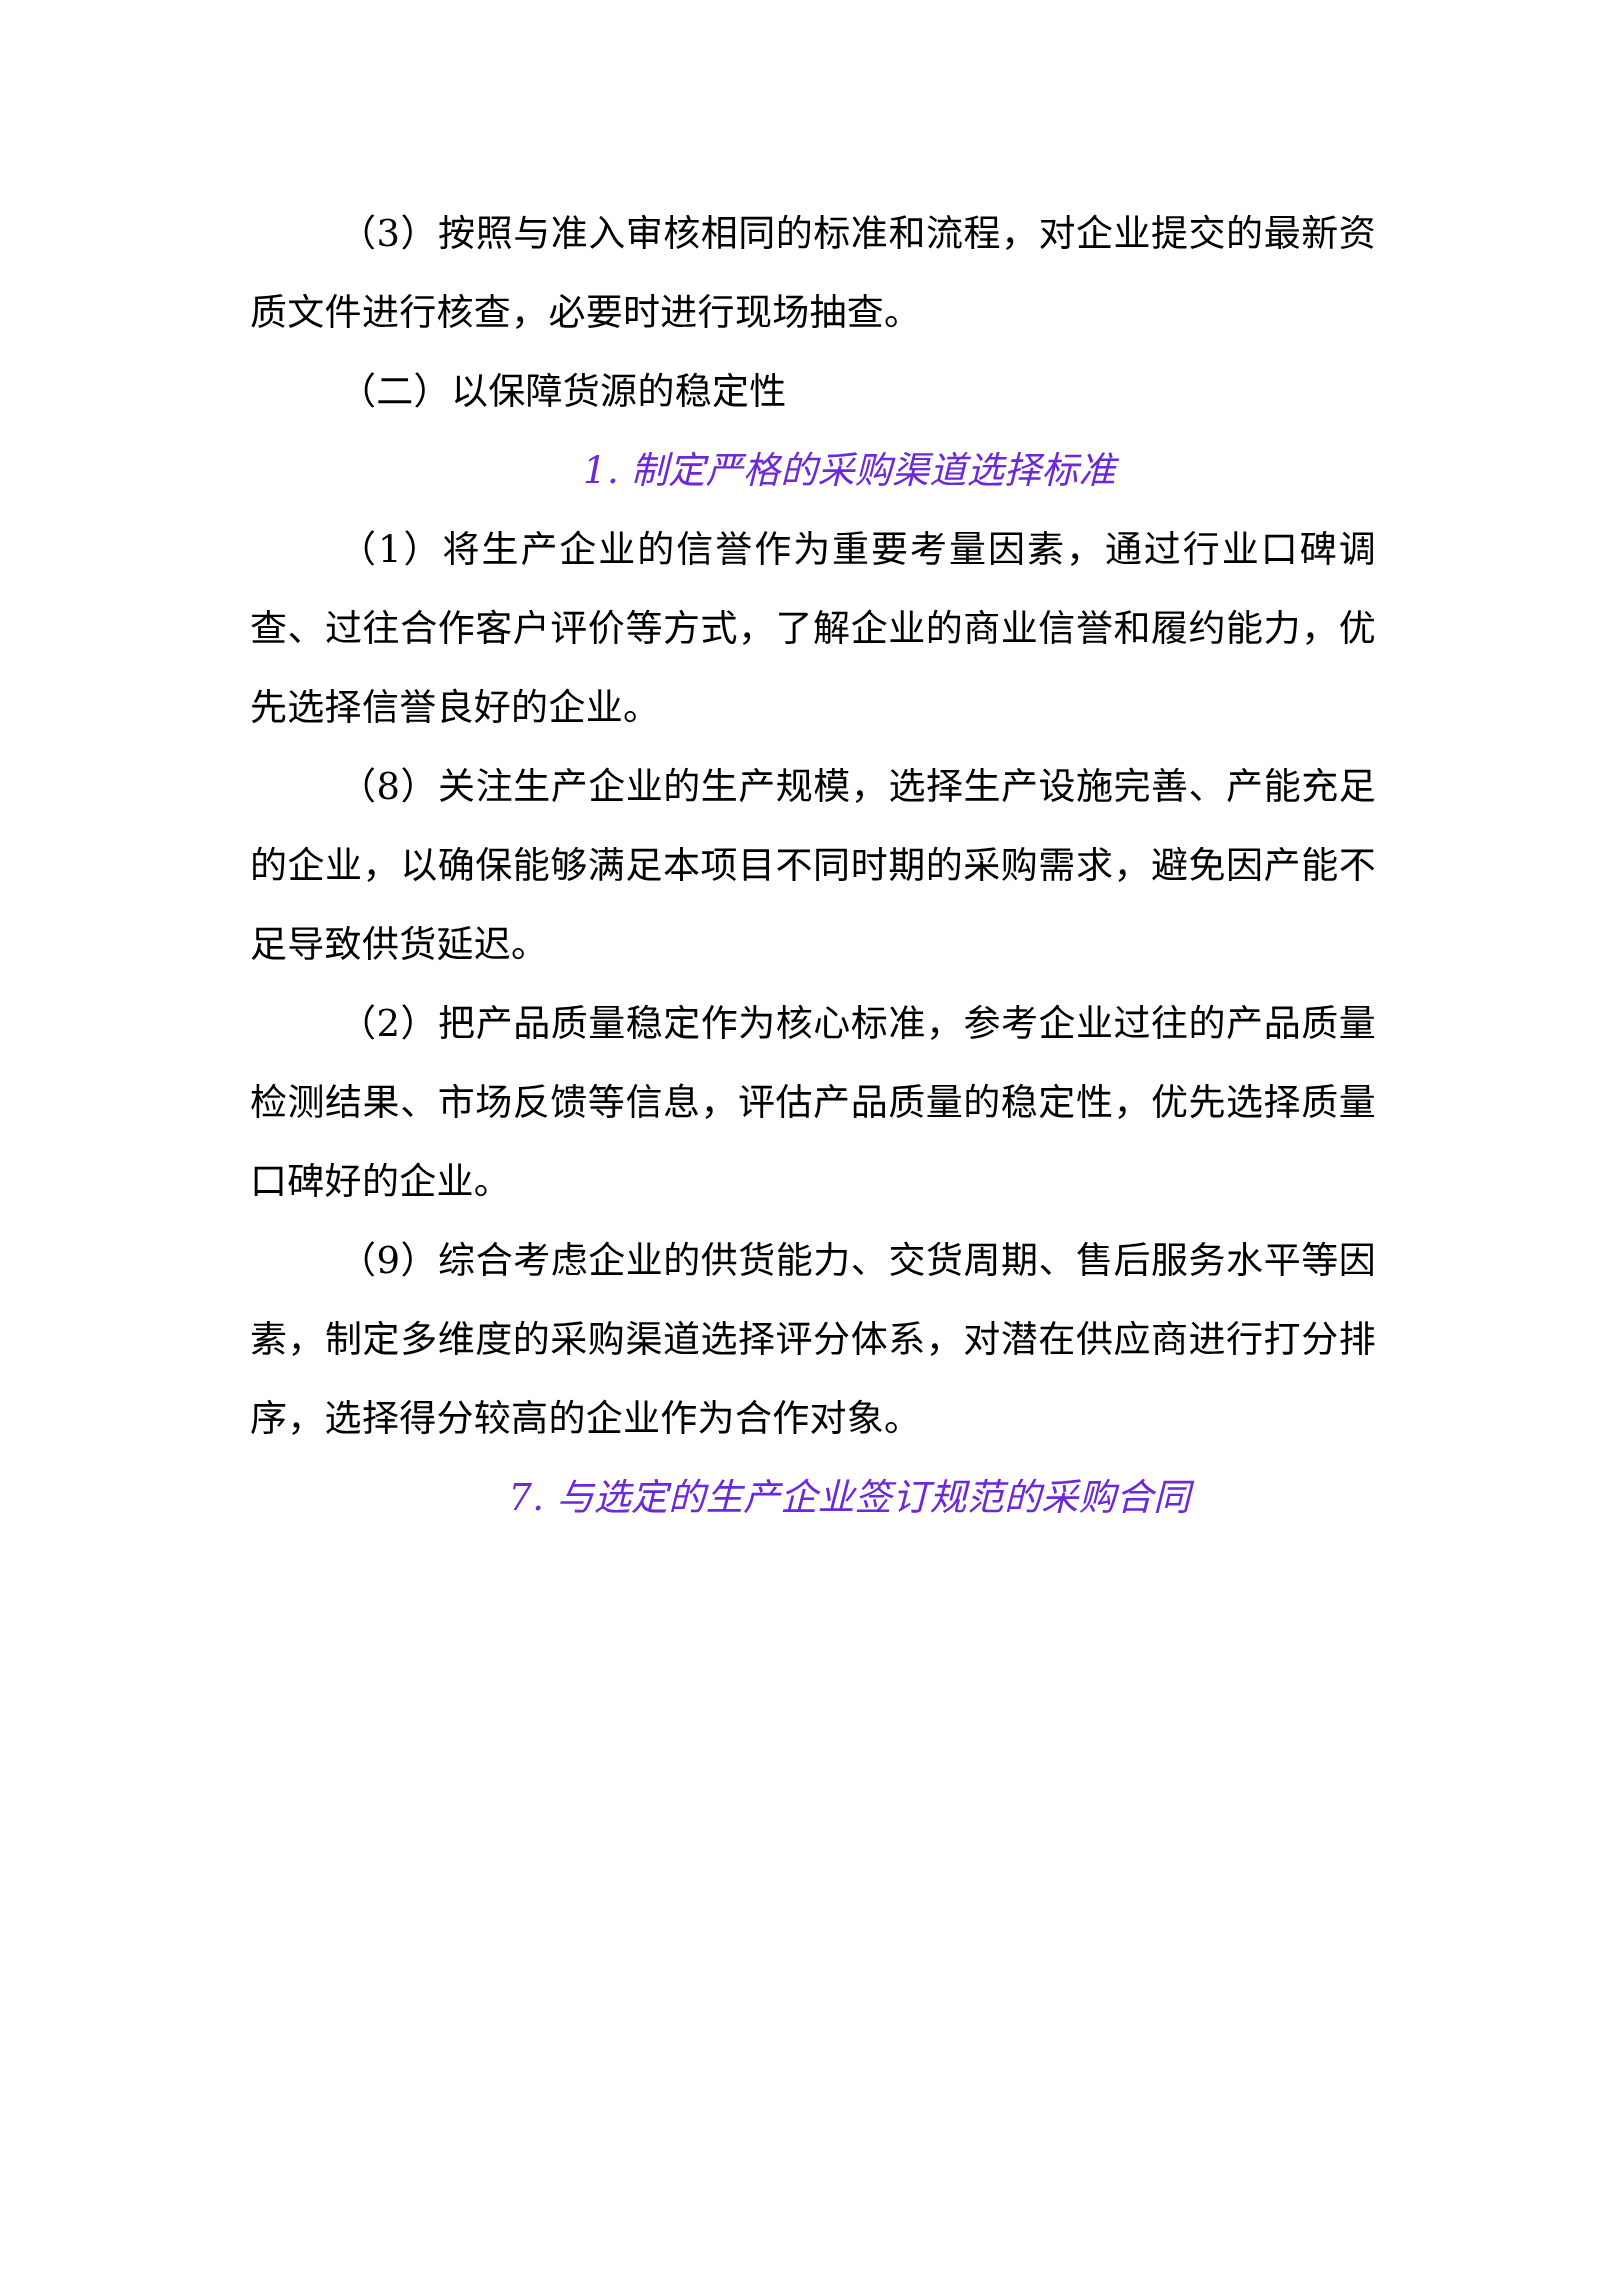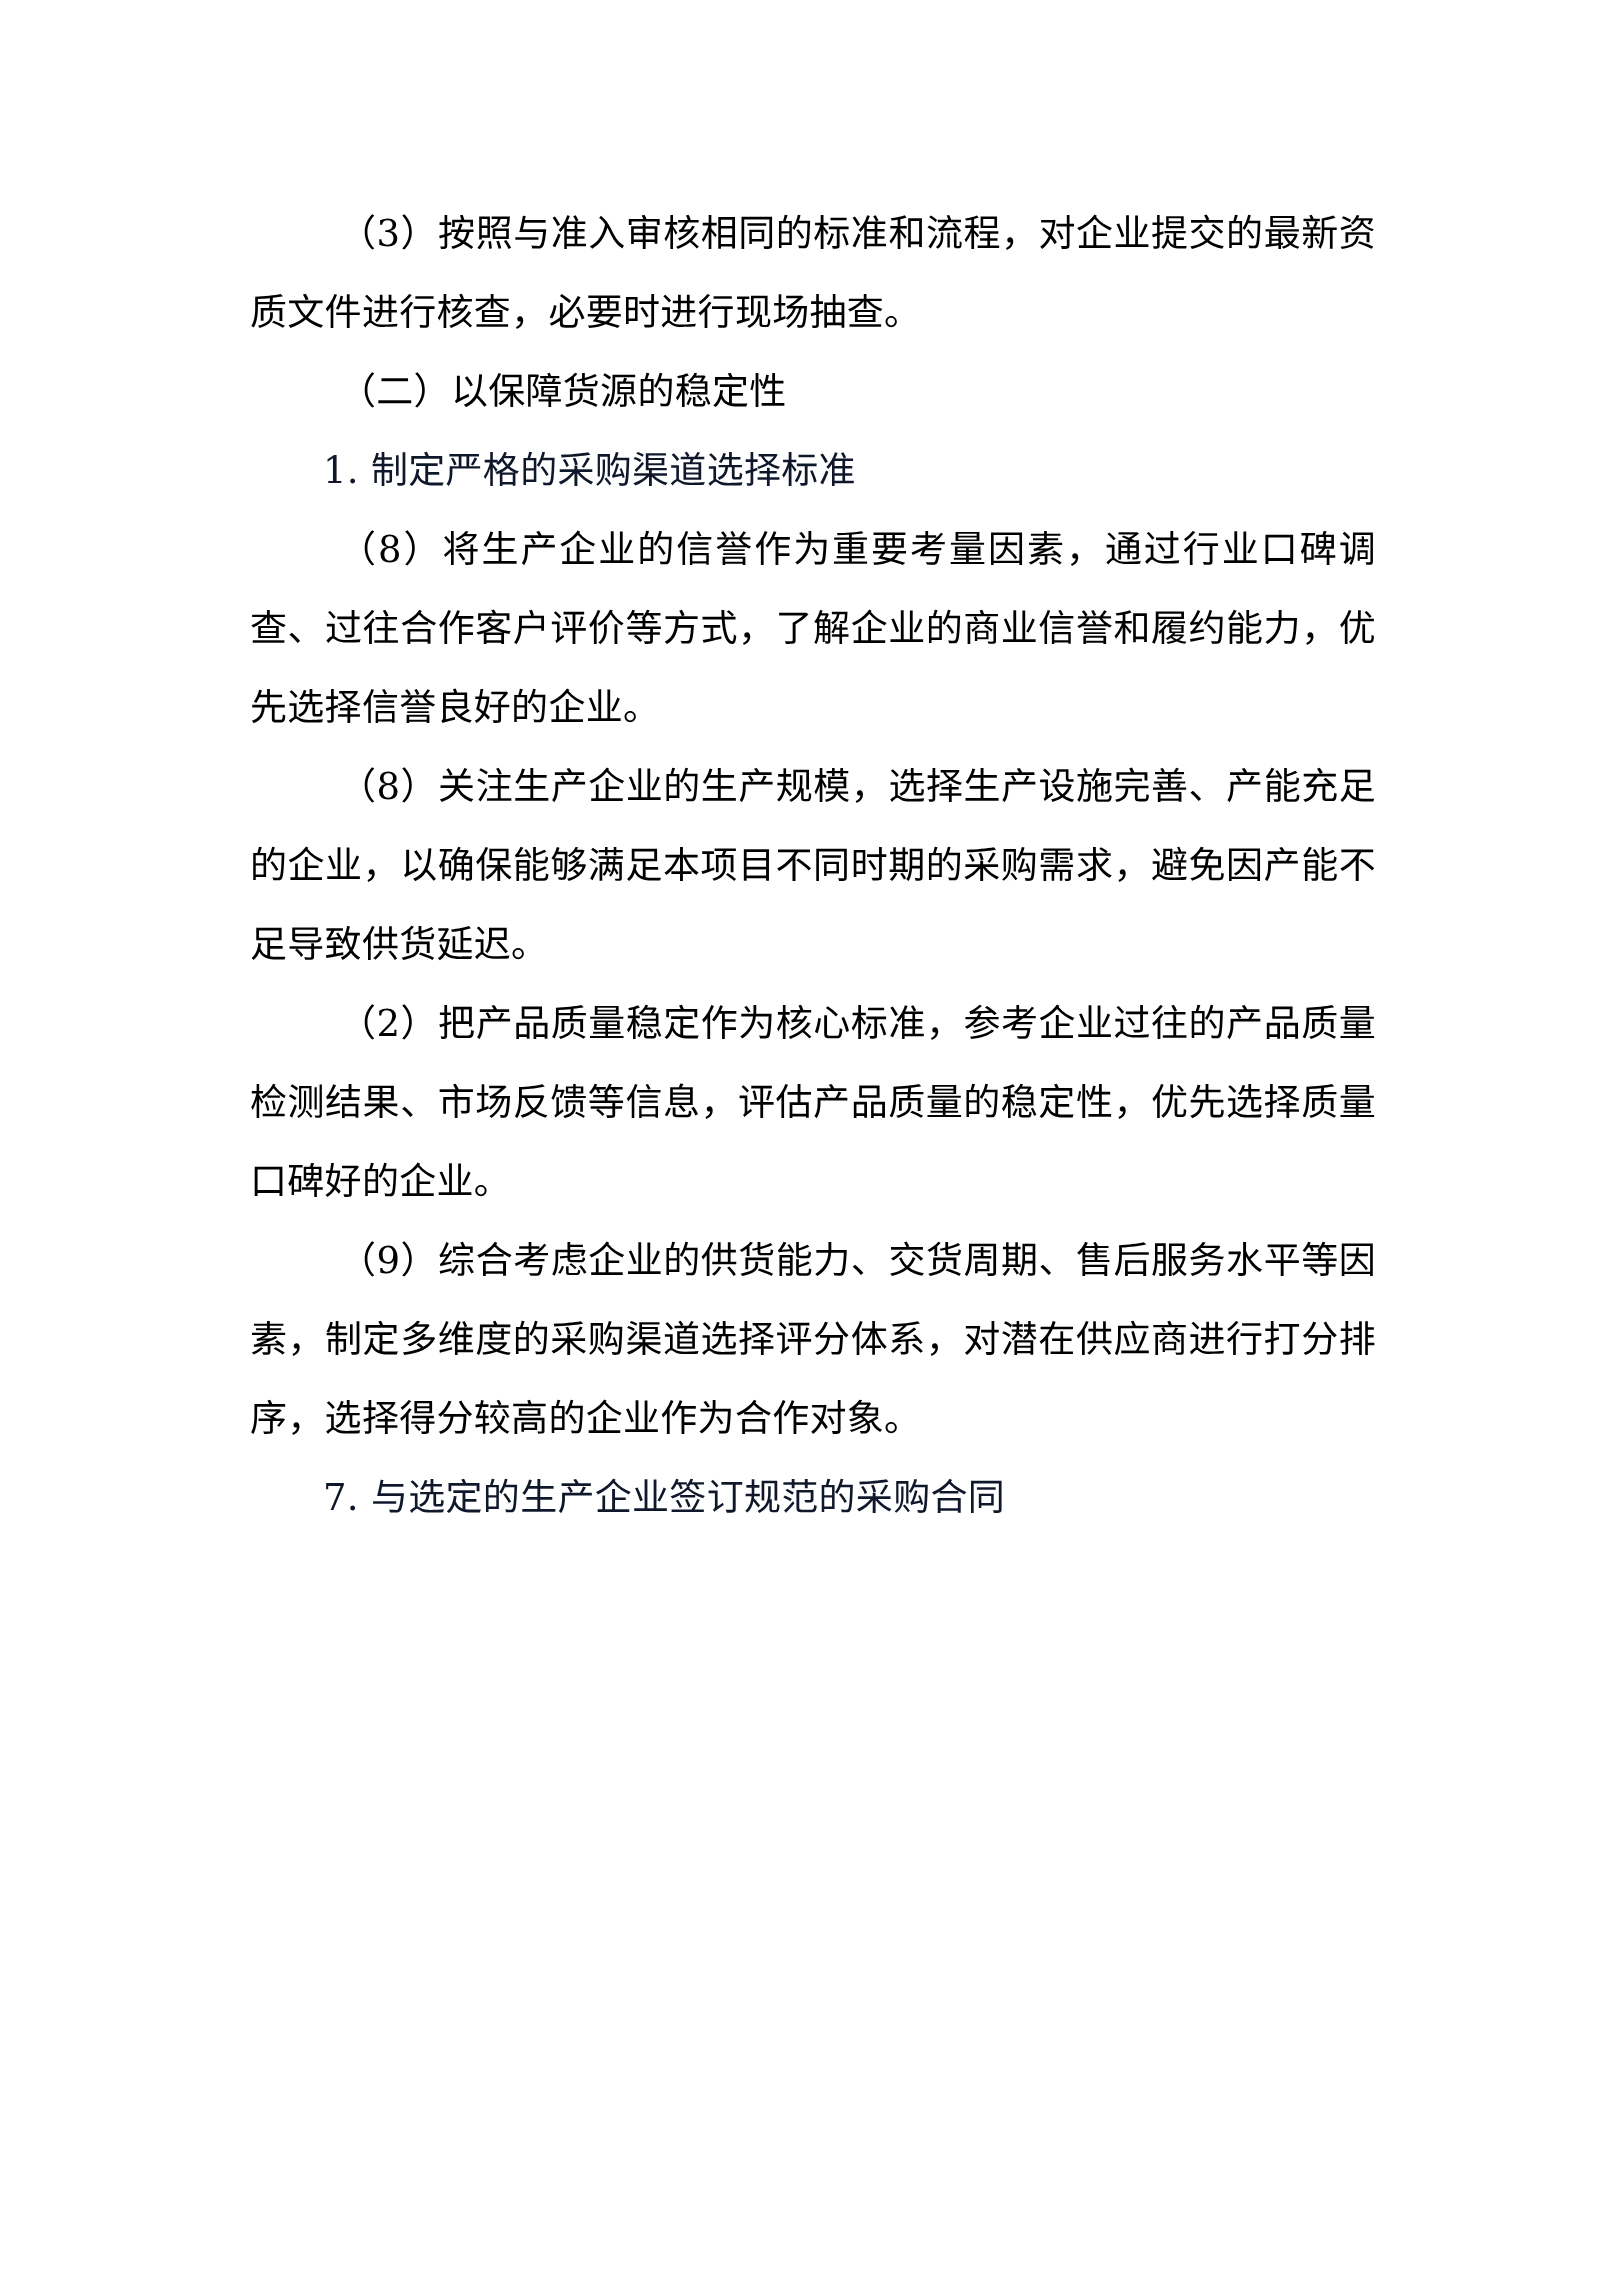--- a/index.html
+++ b/index.html
@@ -57,24 +57,25 @@
     letter-spacing: 0.3px;
   }
 
   
   .heading-num {
     margin: 0;
     padding: 0;
     font-family: "DejaVu Serif", "Liberation Serif", serif;
     font-size: 37px;
     line-height: 79px;
-    color: #0f172a;
+    color: #6d28d9;
     text-indent: 73px;
-    text-align: left;
+    text-align: center;
     letter-spacing: 0.3px;
+    font-style: italic;
   }
 
   .page-number {
     position: absolute;
     left: 0;
     right: 0;
     top: 2141px;
     text-align: center;
     font-family: "DejaVu Serif", "Liberation Serif", serif;
     font-size: 29px;
@@ -85,21 +86,21 @@
 </head>
 <body>
 
 <div class="page">
 
   <div class="text-column">
 
   <p class="para">（3）按照与准入审核相同的标准和流程，对企业提交的最新资质文件进行核查，必要时进行现场抽查。</p>
       <p class="heading-paren">（二）以保障货源的稳定性</p>
       <p class="heading-num">1. 制定严格的采购渠道选择标准</p>
-      <p class="para">（8）将生产企业的信誉作为重要考量因素，通过行业口碑调查、过往合作客户评价等方式，了解企业的商业信誉和履约能力，优先选择信誉良好的企业。</p>
+      <p class="para">（1）将生产企业的信誉作为重要考量因素，通过行业口碑调查、过往合作客户评价等方式，了解企业的商业信誉和履约能力，优先选择信誉良好的企业。</p>
       <p class="para">（8）关注生产企业的生产规模，选择生产设施完善、产能充足的企业，以确保能够满足本项目不同时期的采购需求，避免因产能不足导致供货延迟。</p>
       <p class="para">（2）把产品质量稳定作为核心标准，参考企业过往的产品质量检测结果、市场反馈等信息，评估产品质量的稳定性，优先选择质量口碑好的企业。</p>
       <p class="para">（9）综合考虑企业的供货能力、交货周期、售后服务水平等因素，制定多维度的采购渠道选择评分体系，对潜在供应商进行打分排序，选择得分较高的企业作为合作对象。</p>
       <p class="heading-num">7. 与选定的生产企业签订规范的采购合同</p>
     </div>
 
   <div class="page-number">6</div>
 
 </div>
 

